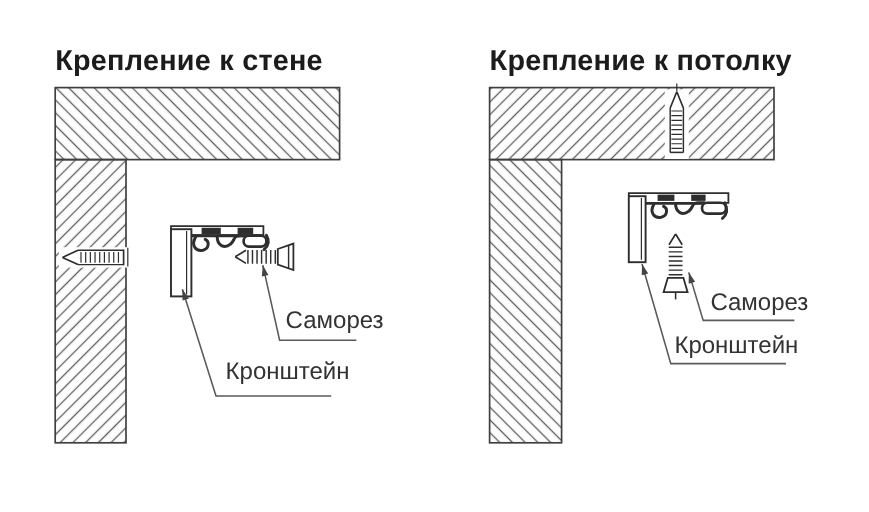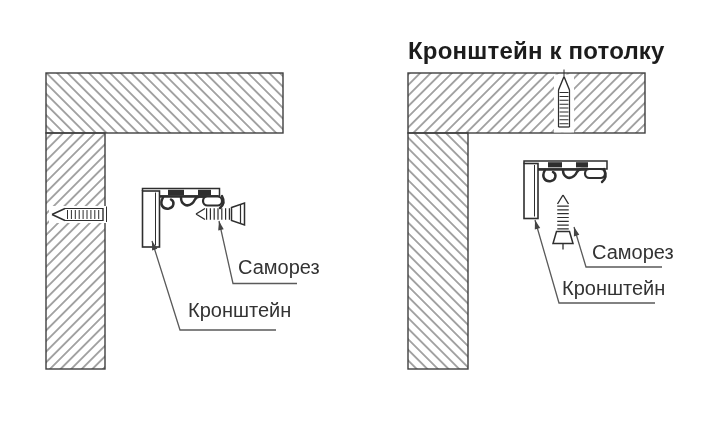--- a/index.html
+++ b/index.html
@@ -21,21 +21,22 @@
   #label-screw-wall{left:238px;top:257px;}
   #label-bracket-wall{left:188px;top:300px;}
   #label-screw-ceiling{left:592px;top:242px;}
   #label-bracket-ceiling{left:562px;top:278px;}
 </style>
 </head>
 <body>
 
 <div class="canvas">
 
-  <h2 class="panel-title" id="title-ceiling">Кронштейн к потолку</h2>
+  <h2 class="panel-title" id="title-wall">Крепление к стене</h2>
+  <h2 class="panel-title" id="title-ceiling">Крепление к потолку</h2>
 
   <svg width="724" height="427" viewBox="0 0 724 427">
     <defs>
       <pattern id="hatchFwd" patternUnits="userSpaceOnUse" width="7.5" height="7.5" patternTransform="rotate(45)">
         <line x1="3.75" y1="-1" x2="3.75" y2="8.5" stroke="#5f5f5f" stroke-width="1.1"></line>
       </pattern>
       <pattern id="hatchBack" patternUnits="userSpaceOnUse" width="7.5" height="7.5" patternTransform="rotate(-45)">
         <line x1="3.75" y1="-1" x2="3.75" y2="8.5" stroke="#5f5f5f" stroke-width="1.1"></line>
       </pattern>
     </defs>

